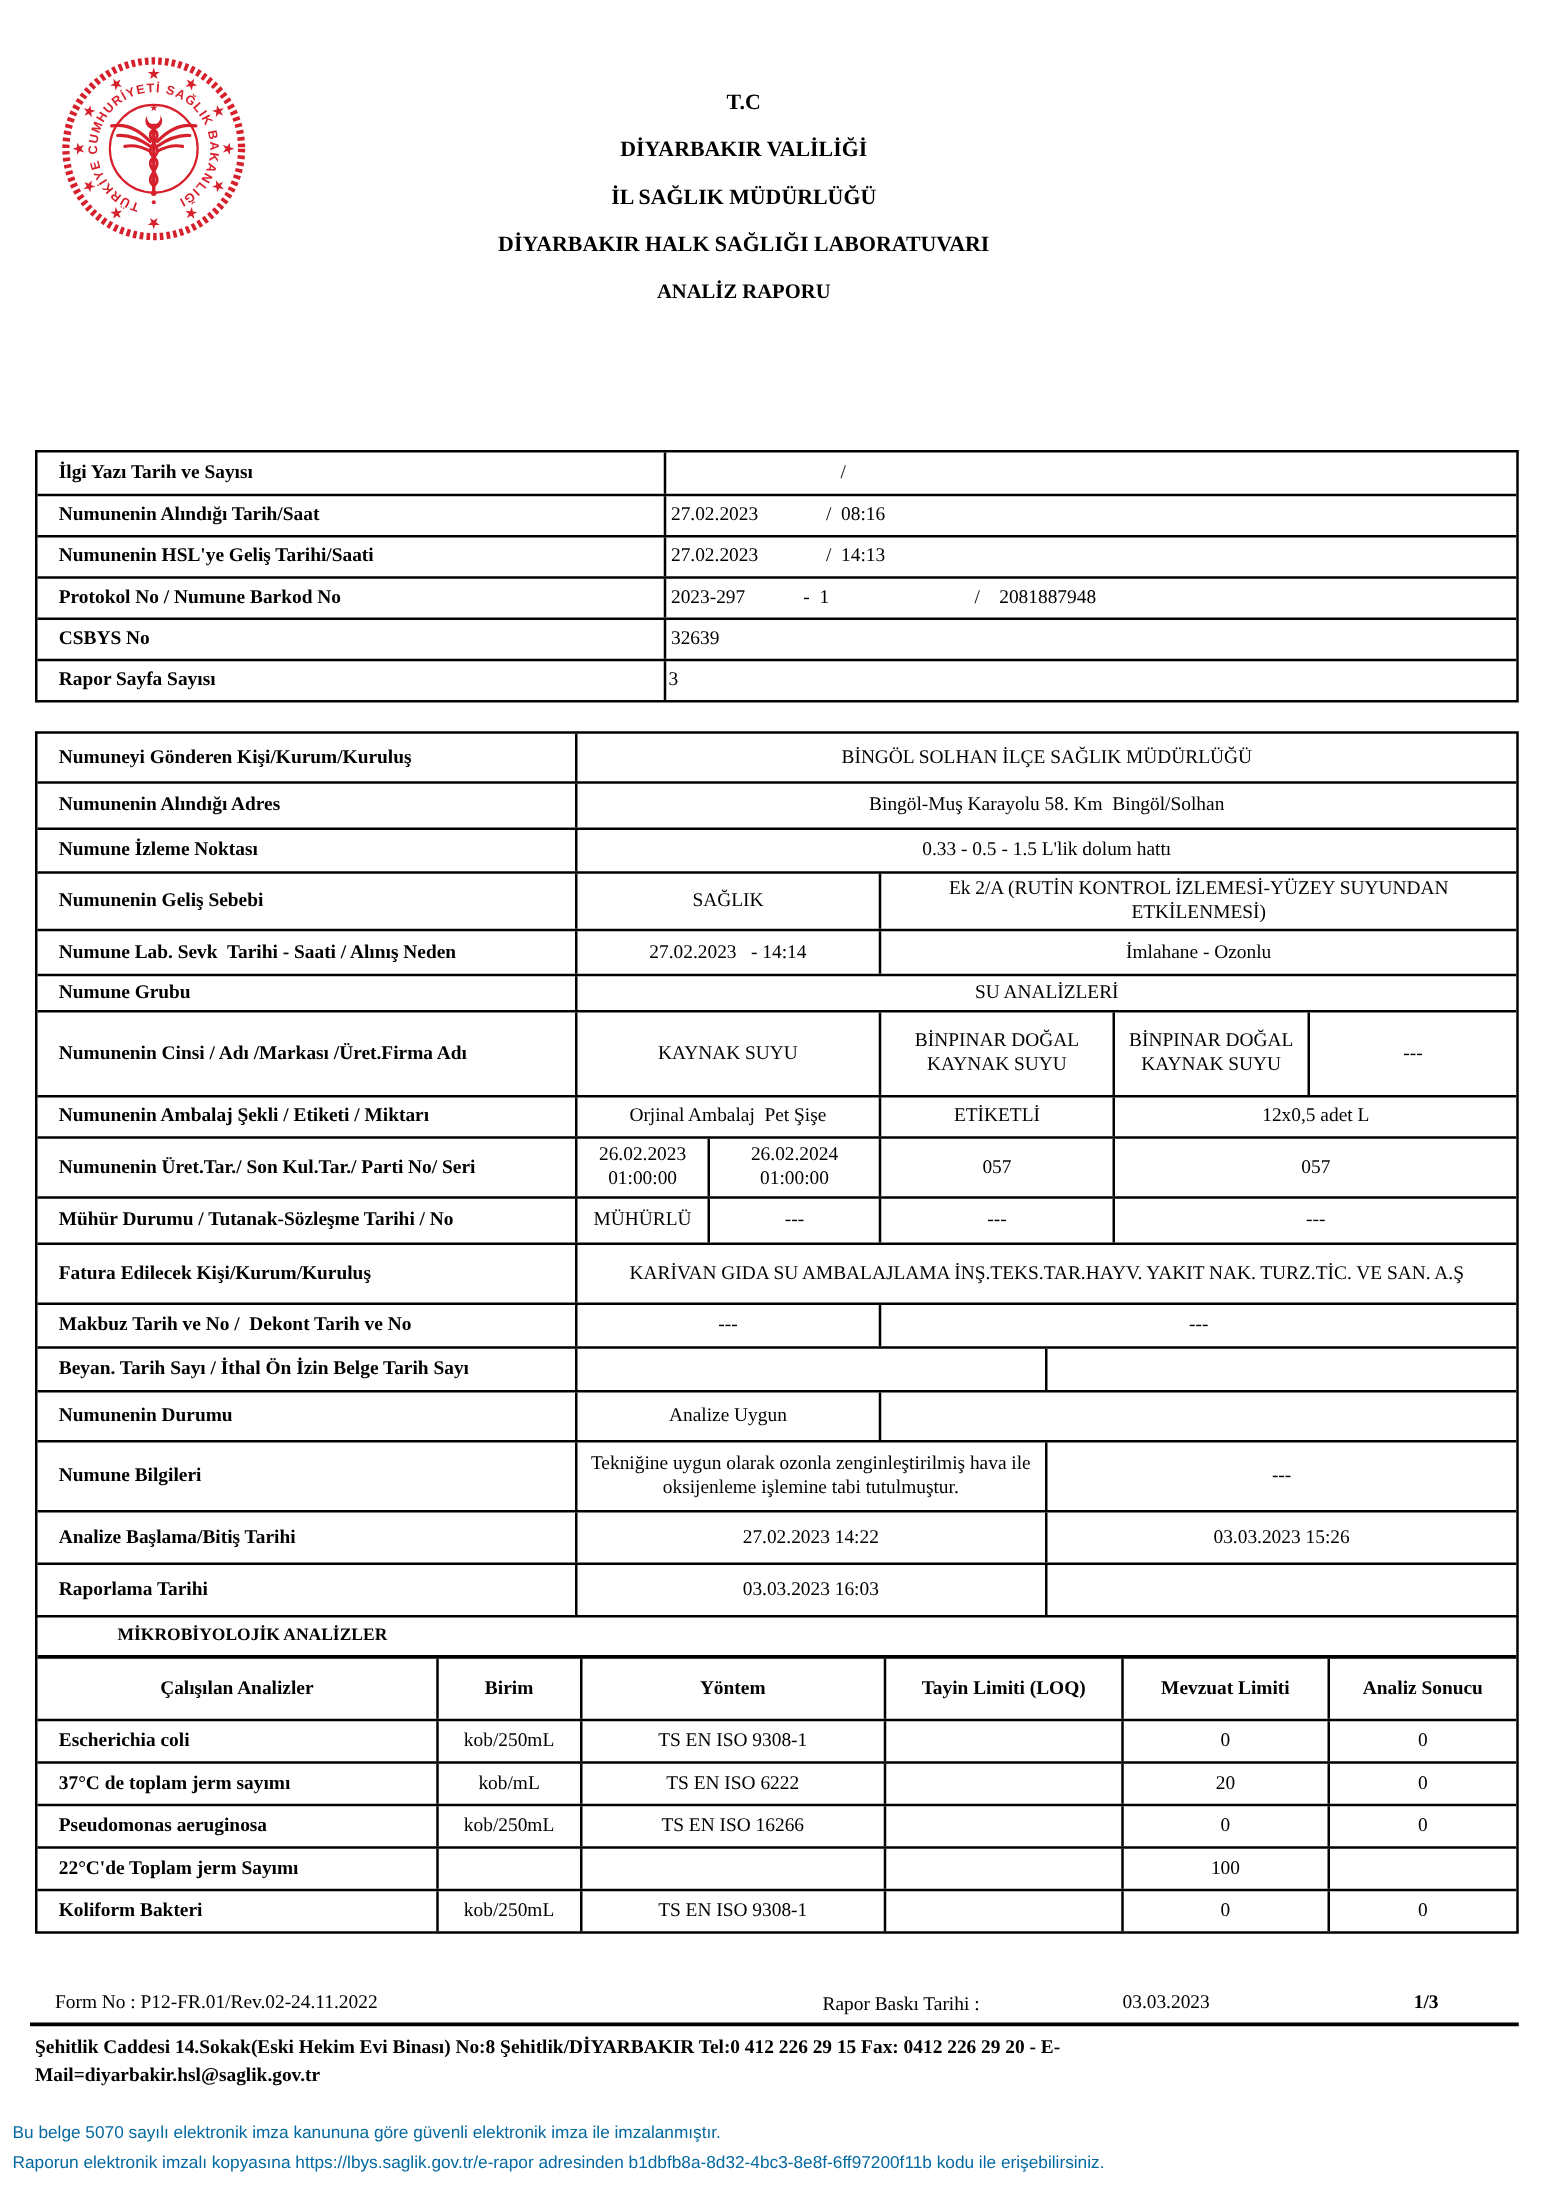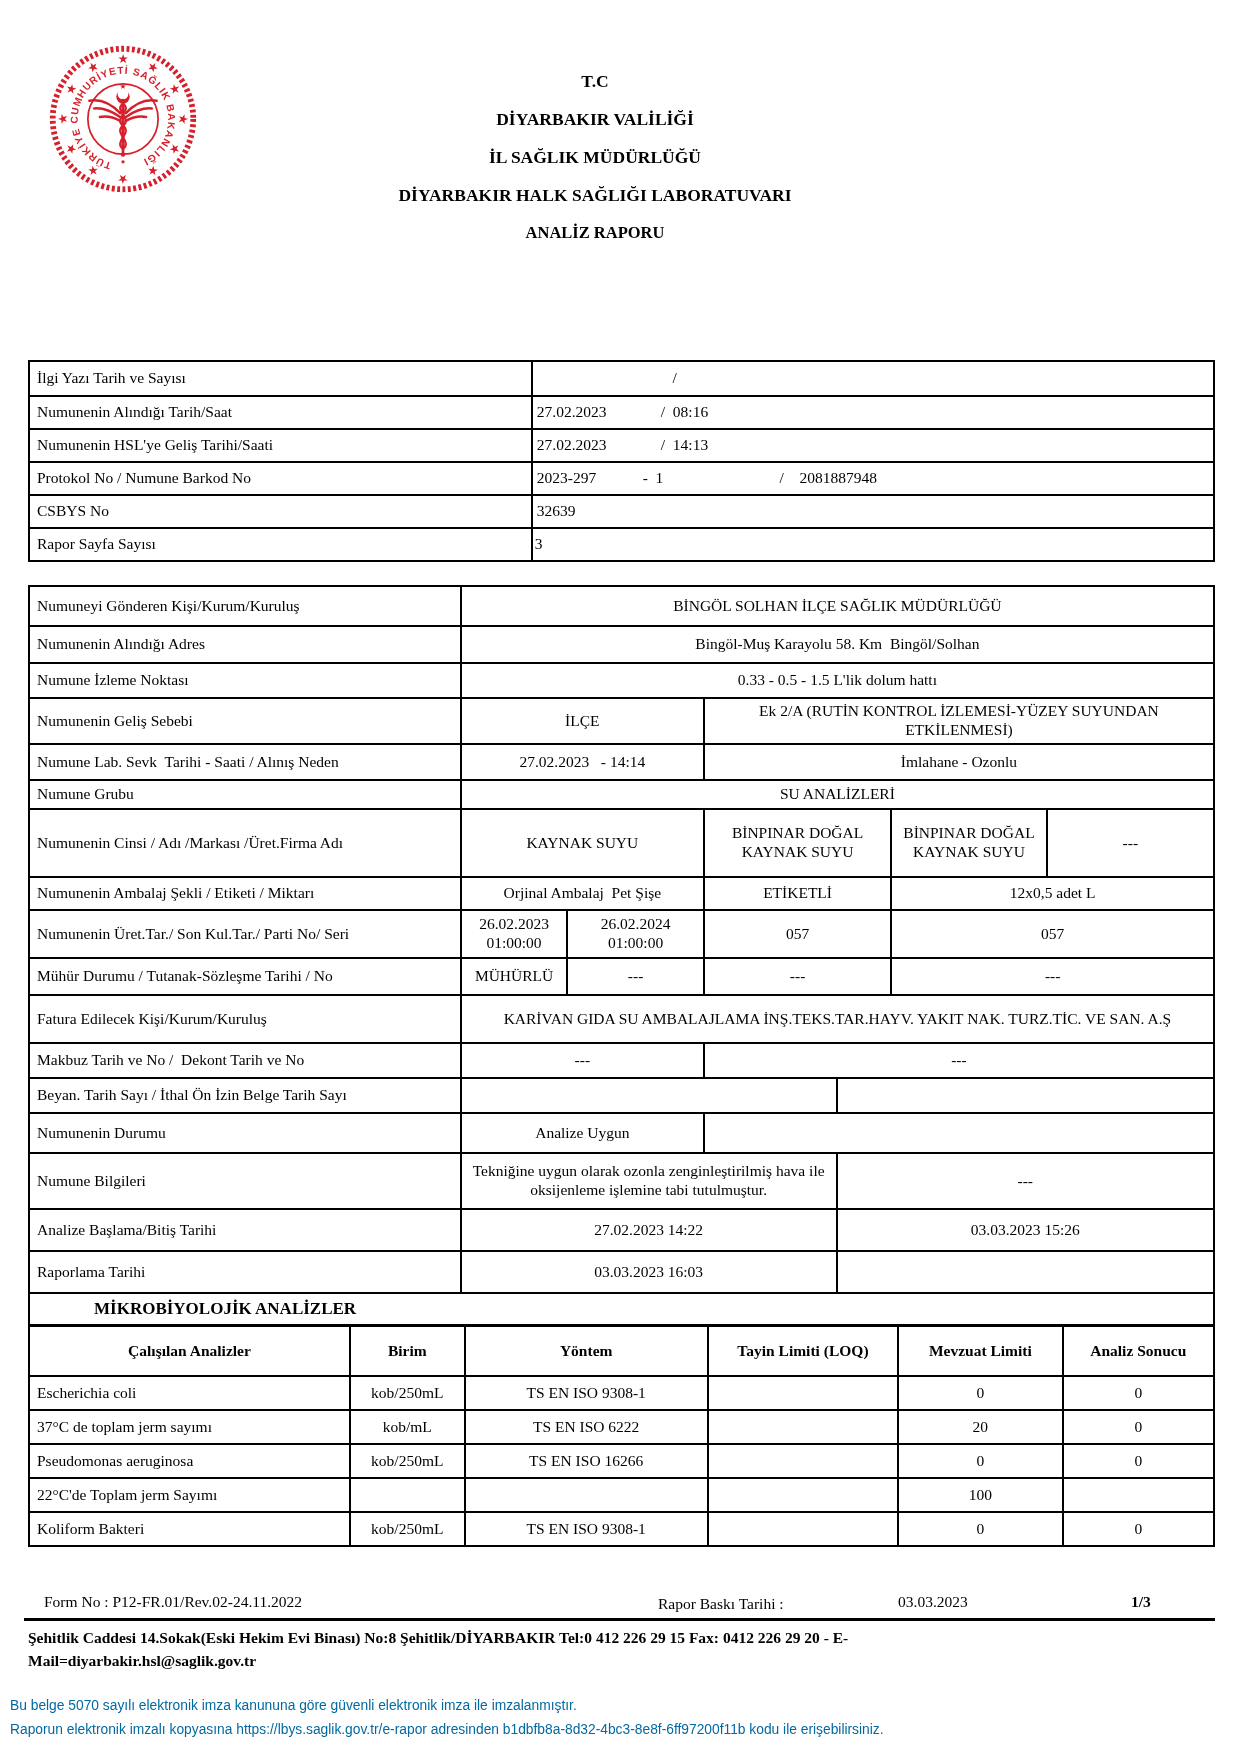--- a/index.html
+++ b/index.html
@@ -16,36 +16,36 @@
   .t { position:absolute; left:28px; width:1187px; border:2px solid #000; box-sizing:border-box; background:#fff; }
   .row { display:flex; box-sizing:border-box; }
   .row + .row { border-top:2px solid #000; }
   .cell {
     box-sizing:border-box; border-right:2px solid #000;
     display:flex; align-items:center; justify-content:center;
     text-align:center; padding:1px 4px; font-size:15.5px; line-height:1.22;
     white-space:pre-wrap; overflow:hidden;
   }
   .cell:last-child { border-right:none; }
-  .cell.lab { justify-content:flex-start; text-align:left; padding-left:7px; }
+  .cell.lab { justify-content:flex-start; text-align:left; padding-left:17px;font-weight:bold; }
   .cell.pre { justify-content:flex-start; text-align:left; white-space:pre; }
   
   .cL  { width:36.5%; }   
   .cT1 { width:42.5%; }   
   .c20 { width:20.55%; }
   .c9  { width:9.01%; }
   .c11 { width:11.54%; }
   .c15 { width:15.84%; }
   .c13 { width:13.14%; }
   .c31 { width:31.76%; }
   .cF  { flex:1; }
   
   .micro-title {
     height:33px; border-bottom:3px solid #000; display:flex; align-items:center;
-    padding-left:64px; font-weight:bold; font-size:17px; box-sizing:border-box;
+    padding-left:64px; font-weight:bold; font-size:14px; box-sizing:border-box;
   }
   .mh .cell { font-weight:bold; }
   .m1 { width:27.13%; } .m2 { width:9.69%; } .m3 { width:20.56%;font-family:Liberation Serif, serif; }
   .m4 { width:16.09%; } .m5 { width:13.90%; }
   
   .fline { position:absolute; left:28px; top:1593px; width:1187px; height:22px; font-size:15.5px; }
   .fline .lbl-form { position:absolute; left:16px; top:0; }
   .fline .lbl-print { position:absolute; left:630px; top:2px; }
   .fline .lbl-date { position:absolute; left:870px; top:0; }
   .fline .lbl-page { position:absolute; left:1103px; top:0; font-weight:bold; }
@@ -149,21 +149,21 @@
     <div class="row" style="height:37px">
       <div class="cell lab cL">Numunenin Alındığı Adres</div>
       <div class="cell cF">Bingöl-Muş Karayolu 58. Km  Bingöl/Solhan</div>
     </div>
     <div class="row" style="height:35px">
       <div class="cell lab cL">Numune İzleme Noktası</div>
       <div class="cell cF">0.33 - 0.5 - 1.5 L'lik dolum hattı</div>
     </div>
     <div class="row" style="height:46px">
       <div class="cell lab cL">Numunenin Geliş Sebebi</div>
-      <div class="cell c20">İLÇE</div>
+      <div class="cell c20">SAĞLIK</div>
       <div class="cell cF">Ek 2/A (RUTİN KONTROL İZLEMESİ-YÜZEY SUYUNDAN ETKİLENMESİ)</div>
     </div>
     <div class="row" style="height:36px">
       <div class="cell lab cL">Numune Lab. Sevk  Tarihi - Saati / Alınış Neden</div>
       <div class="cell c20">27.02.2023   - 14:14</div>
       <div class="cell cF">İmlahane - Ozonlu</div>
     </div>
     <div class="row" style="height:29px">
       <div class="cell lab cL">Numune Grubu</div>
       <div class="cell cF">SU ANALİZLERİ</div>

